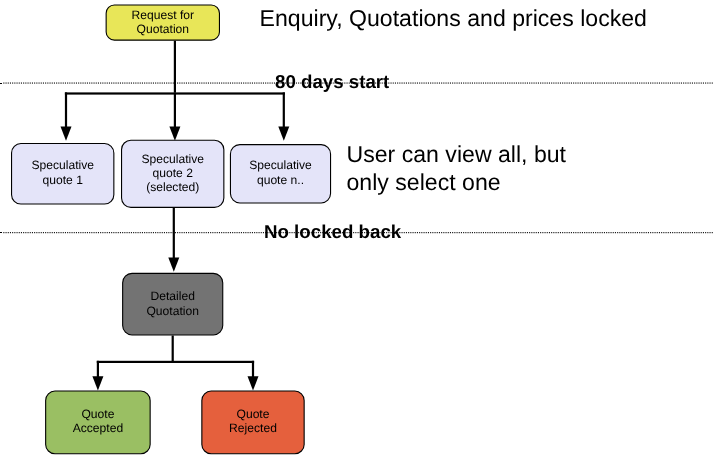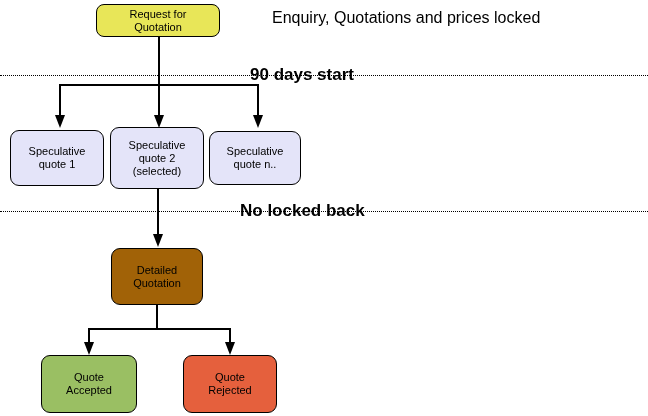--- a/index.html
+++ b/index.html
@@ -34,23 +34,22 @@
 
   .arrow {
     position: absolute; width: 0; height: 0;
     border-left: 5px solid transparent;
     border-right: 5px solid transparent;
     border-top: 13px solid #000;
   }
 
   .note {
     position: absolute;
-    font-size: 16px; line-height: 26px;
+    font-size: 21px; line-height: 26px;
     white-space: pre-line;
-    margin-left: 36px;
   }
 
   .marker {
     position: absolute;
     font-size: 17px; line-height: 20px;
     font-weight: bold;
     white-space: nowrap;
   }
 </style>
 </head>
@@ -73,43 +72,45 @@
   <div class="vline" style="left:157px; top:189px; height:47px"></div>
   <div class="arrow" style="left:153px; top:234px"></div>
 
   <div class="vline" style="left:156px; top:305px; height:24px"></div>
   <div class="hline" style="left:88px;  top:328px; width:143px"></div>
   <div class="vline" style="left:88px;  top:328px; height:16px"></div>
   <div class="vline" style="left:229px; top:328px; height:16px"></div>
   <div class="arrow" style="left:84px;  top:342px"></div>
   <div class="arrow" style="left:225px; top:342px"></div>
 
-  <div class="node" style="left: 96px; top: 4px; width: 124px; height: 33px; border-radius: 8px; background-color: rgb(232, 230, 88);">Request for
+  <div class="node" style="left: 96px; top: 4px; width: 104px; height: 33px; border-radius: 8px; background-color: rgb(232, 230, 88);">Request for
 Quotation</div>
 
   <div class="node" style="left: 10px; top: 130px; width: 94px; height: 56px; background-color: rgb(228, 228, 249);">Speculative
 quote 1</div>
 
   <div class="node" style="left: 110px; top: 127px; width: 94px; height: 62px; background-color: rgb(228, 228, 249);">Speculative
 quote 2
 (selected)</div>
 
   <div class="node" style="left: 209px; top: 131px; width: 92px; height: 54px; background-color: rgb(228, 228, 249);">Speculative
 quote n..</div>
 
-  <div class="node" style="left: 111px; top: 248px; width: 92px; height: 57px; background-color: #a16207;">Detailed
+  <div class="node" style="left: 111px; top: 248px; width: 92px; height: 57px; background-color: #737373;">Detailed
 Quotation</div>
 
   <div class="node" style="left: 41px; top: 355px; width: 96px; height: 58px; background-color: rgb(154, 191, 99);">Quote
 Accepted</div>
 
   <div class="node" style="left: 183px; top: 355px; width: 94px; height: 58px; background-color: rgb(229, 96, 61);">Quote
 Rejected</div>
 
   <div class="note" style="left:236px; top:5px">Enquiry, Quotations and prices locked</div>
 
-  <div class="marker" style="left:250px; top:65px">90 days start</div>
+  <div class="marker" style="left:250px; top:65px">80 days start</div>
 
+  <div class="note" style="left:315px; top:128px">User can view all, but
+only select one</div>
 
   <div class="marker" style="left:240px; top:201px">No locked back</div>
 
 
 </div>
 
 </body></html>

